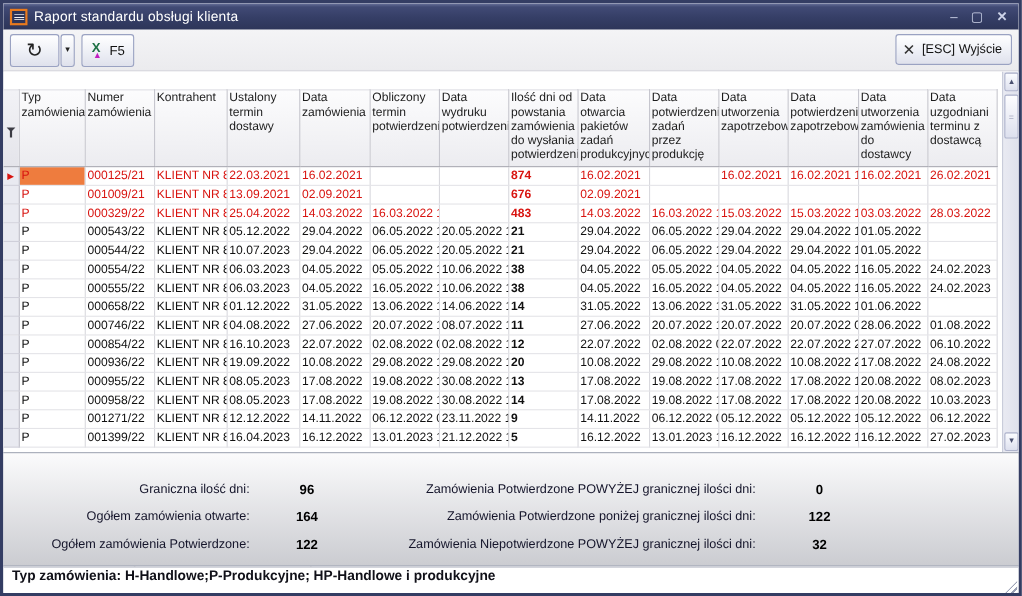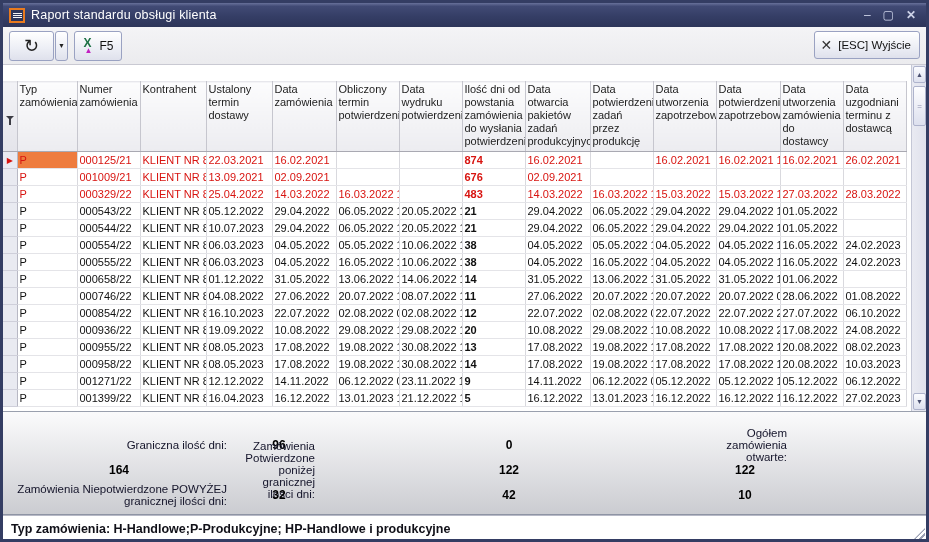--- a/index.html
+++ b/index.html
@@ -47,21 +47,21 @@
   .sbtn.up { top:1px; }
   .sbtn.down { bottom:1px; }
   .sthumb { position:absolute; left:1px; top:21px; width:13px; height:40px; border:1px solid #aeb3cc; border-radius:2px; background:linear-gradient(180deg,#fdfdff,#dde0ee); display:flex; align-items:center; justify-content:center; color:#8b90ab; font-size:8px; }
 
   
   .summary { height:104px; background:linear-gradient(180deg,#fbfbfc,#cbccd1); border-top:1px solid #9aa0ae; border-bottom:1px solid #8e94a4; display:grid; grid-template-columns:232px 88px 372px 100px; grid-auto-rows:25px; align-items:center; padding-top:20px; font-size:11.5px; color:#14142a; }
   .summary .lbl { text-align:right; padding-right:8px; }
   .summary .val { text-align:center; font-weight:bold; color:#000; font-size:12px; }
 
   
-  .statusbar { position:relative; height:26px; background:#fff; border-top:1px solid #b7b9c6; display:flex; align-items:center; padding:0 8px; font-size:12.5px; font-weight:bold; color:#101018; }
+  .statusbar { position:relative; height:26px; background:#fff; border-top:1px solid #b7b9c6; display:flex; align-items:flex-start; padding:0 8px; font-size:12.5px; font-weight:bold; color:#101018; }
   .grip { position:absolute; right:1px; bottom:1px; width:12px; height:12px; clip-path:polygon(100% 0,100% 100%,0 100%); background:repeating-linear-gradient(135deg,#9aa0b4 0 1.5px,#ffffff 1.5px 4px); }
 </style>
 </head>
 <body>
 
 <div class="window">
 
   <div class="titlebar">
     <span class="app-icon">
         <i></i>
@@ -176,21 +176,21 @@
             <td>KLIENT NR 8</td>
             <td>25.04.2022</td>
             <td>14.03.2022</td>
             <td>16.03.2022 1</td>
             <td></td>
             <td class="num">483</td>
             <td>14.03.2022</td>
             <td>16.03.2022 1</td>
             <td>15.03.2022</td>
             <td>15.03.2022 1</td>
-            <td>27.03.2022</td>
+            <td>03.03.2022</td>
             <td>28.03.2022</td>
           </tr>
           <tr>
             <td class="ind"></td>
             <td>P</td>
             <td>000543/22</td>
             <td>KLIENT NR 8</td>
             <td>05.12.2022</td>
             <td>29.04.2022</td>
             <td>06.05.2022 1</td>
@@ -395,27 +395,29 @@
     <div class="vscroll">
       <div class="sbtn up">▲</div>
       <div class="sthumb">=</div>
       <div class="sbtn down">▼</div>
     </div>
   </div>
 
   <div class="summary">
     <span class="lbl">Graniczna ilość dni:</span>
     <span class="val">96</span>
+    <span class="lbl">Zamówienia Potwierdzone POWYŻEJ granicznej ilości dni:</span>
     <span class="val">0</span>
 
     <span class="lbl">Ogółem zamówienia otwarte:</span>
     <span class="val">164</span>
     <span class="lbl">Zamówienia Potwierdzone poniżej granicznej ilości dni:</span>
     <span class="val">122</span>
 
+    <span class="lbl">Ogółem zamówienia Potwierdzone:</span>
     <span class="val">122</span>
     <span class="lbl">Zamówienia Niepotwierdzone POWYŻEJ granicznej ilości dni:</span>
     <span class="val">32</span>
 
     <span class="val">42</span>
     <span class="val">10</span>
   </div>
 
   <div class="statusbar">
     <span>Typ zamówienia: H-Handlowe;P-Produkcyjne; HP-Handlowe i produkcyjne</span>

